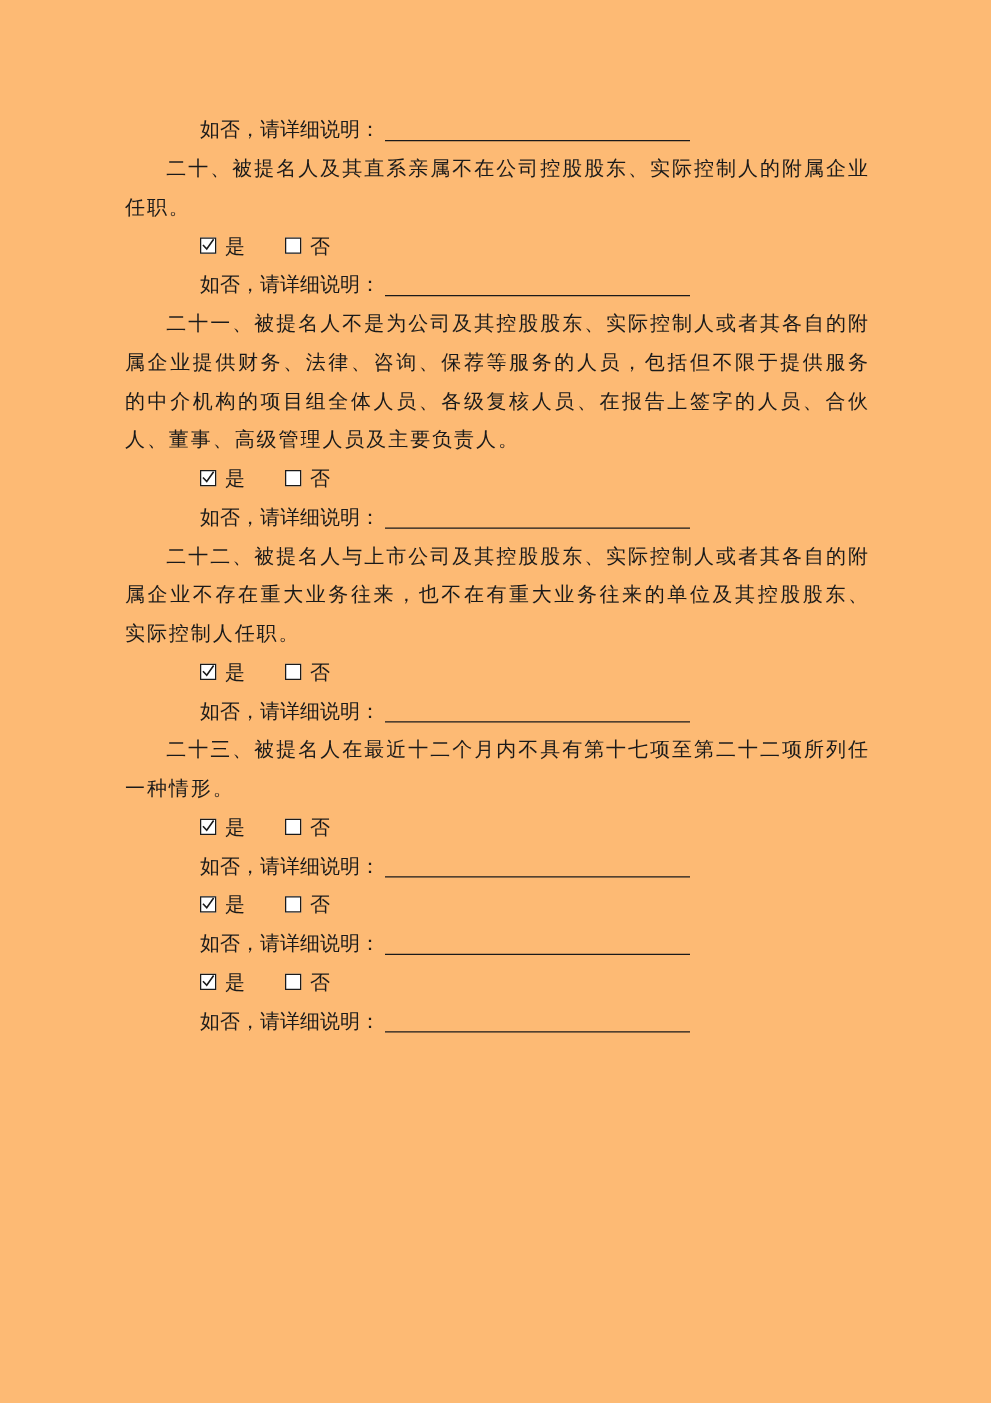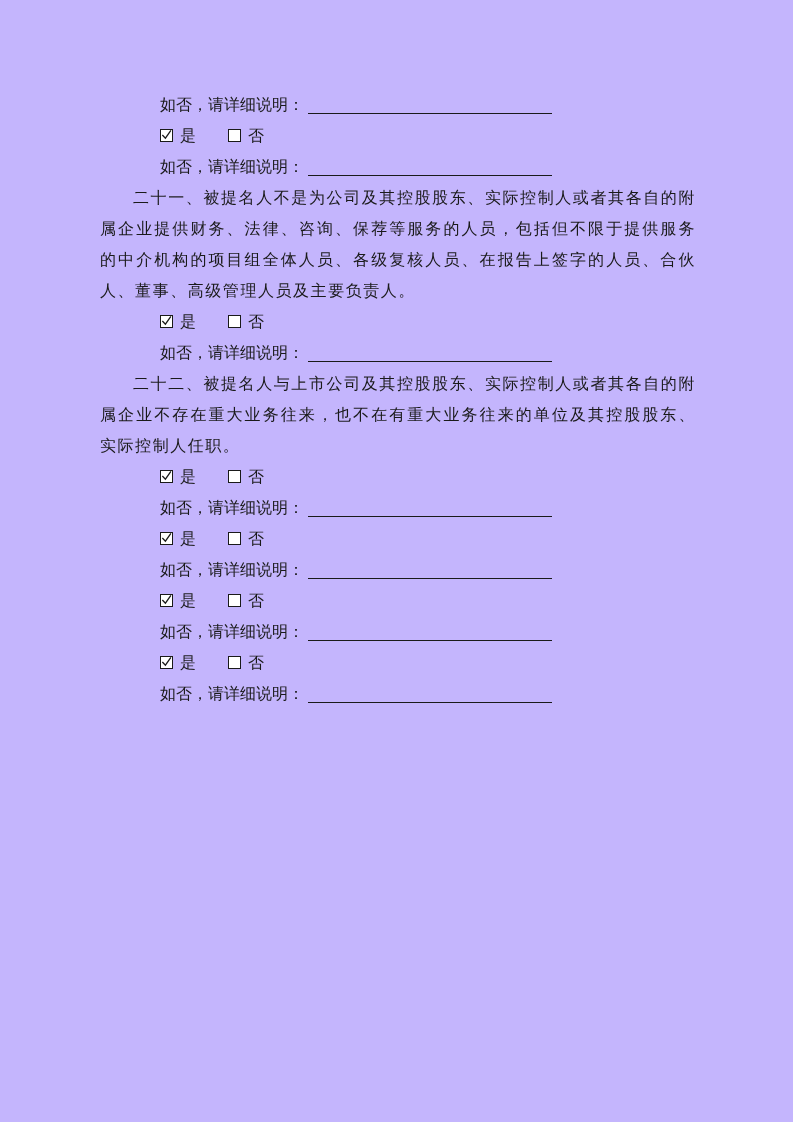--- a/index.html
+++ b/index.html
@@ -11,21 +11,21 @@
     width: 793px;
     height: 1122px;
     position: relative;
     overflow: hidden;
     font-family: "Liberation Serif", "DejaVu Serif", serif;
     color: #1a1a1a;
   }
   .page {
     position: absolute;
     inset: 0;
-    background: #c4b5fd;
+    background: #fdba74;
   }
   .content {
     position: absolute;
     left: 100px;
     top: 89px;
     width: 596px;
     font-size: 16px;
     line-height: 31px;
   }
   .statement {
@@ -74,20 +74,21 @@
 
 <div class="page">
   <div class="content">
 
     <div class="detail-row">
       <span>如否，请详细说明：</span>
       <span class="blank"></span>
     </div>
 
     <section>
+      <p class="statement">二十、被提名人及其直系亲属不在公司控股股东、实际控制人的附属企业任职。</p>
       <div class="answer-row">
         <span class="cb checked"><svg class="tick" viewBox="0 0 12 12">
               <path d="M1.5 6 L4.8 9.5 L10.8 1" fill="none" stroke="#1a1a1a" stroke-width="1.4"></path>
             </svg></span><span class="cb-label">是</span><span class="cb second"></span><span class="cb-label">否</span>
       </div>
       <div class="detail-row">
         <span>如否，请详细说明：</span>
         <span class="blank"></span>
       </div>
     </section>
@@ -112,20 +113,21 @@
               <path d="M1.5 6 L4.8 9.5 L10.8 1" fill="none" stroke="#1a1a1a" stroke-width="1.4"></path>
             </svg></span><span class="cb-label">是</span><span class="cb second"></span><span class="cb-label">否</span>
       </div>
       <div class="detail-row">
         <span>如否，请详细说明：</span>
         <span class="blank"></span>
       </div>
     </section>
 
     <section>
+      <p class="statement">二十三、被提名人在最近十二个月内不具有第十七项至第二十二项所列任一种情形。</p>
       <div class="answer-row">
         <span class="cb checked"><svg class="tick" viewBox="0 0 12 12">
               <path d="M1.5 6 L4.8 9.5 L10.8 1" fill="none" stroke="#1a1a1a" stroke-width="1.4"></path>
             </svg></span><span class="cb-label">是</span><span class="cb second"></span><span class="cb-label">否</span>
       </div>
       <div class="detail-row">
         <span>如否，请详细说明：</span>
         <span class="blank"></span>
       </div>
     </section>

